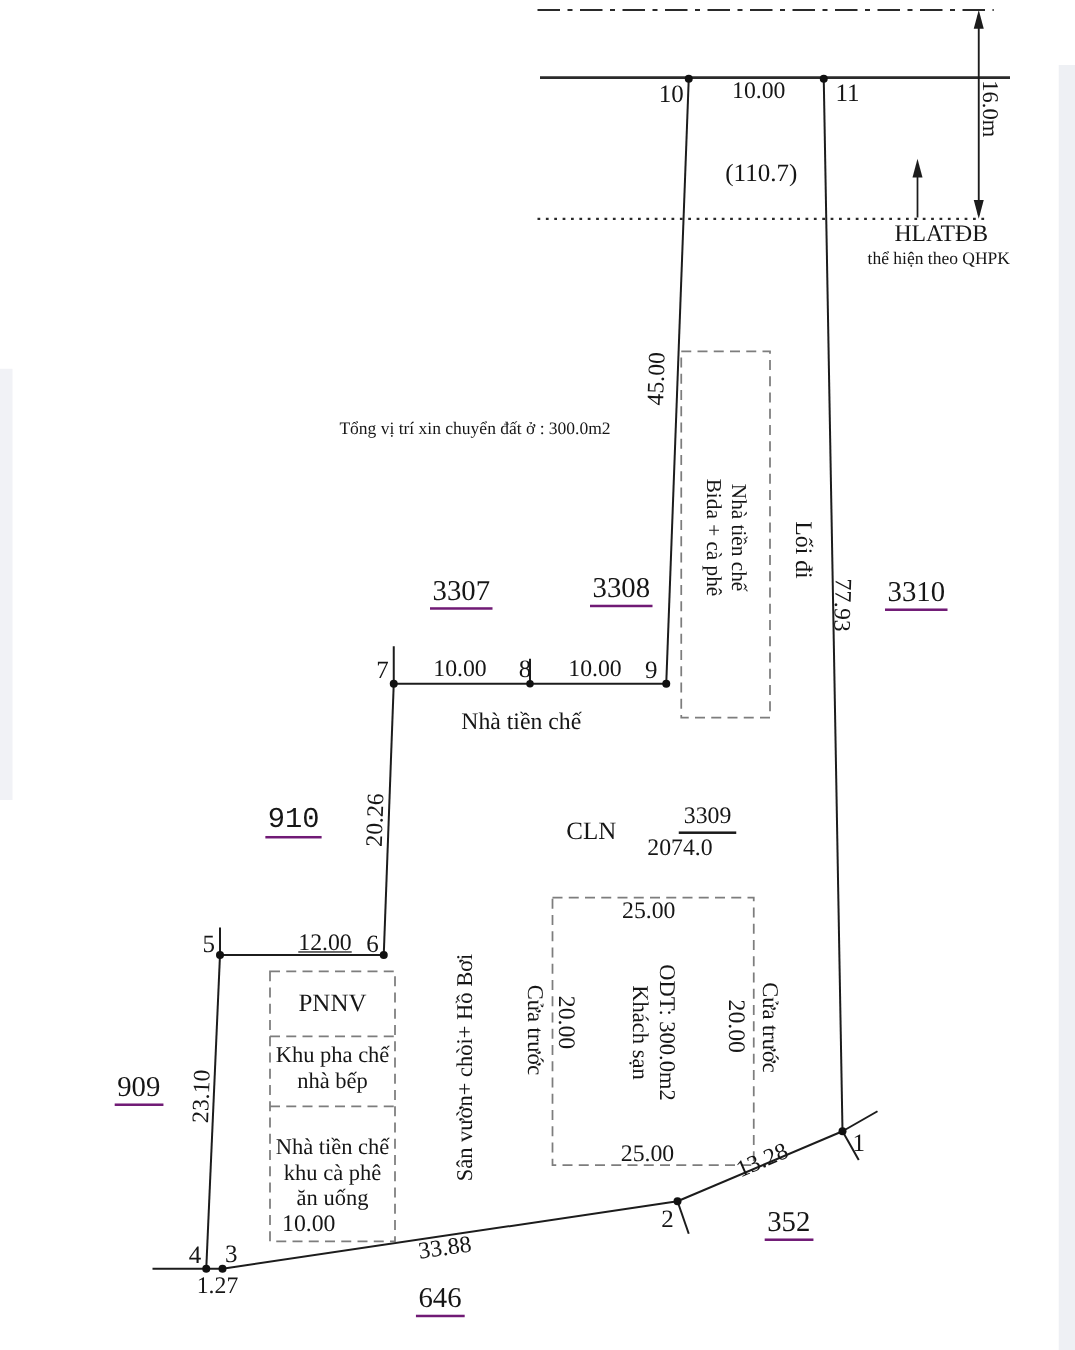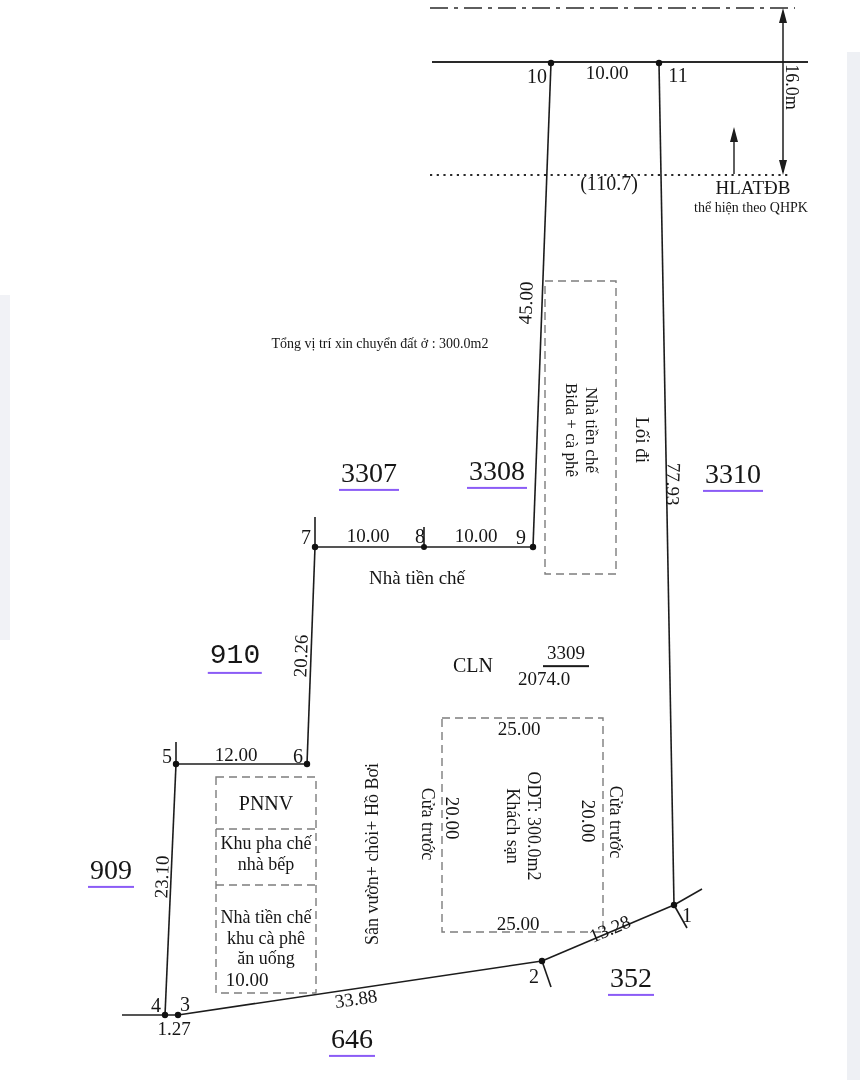--- a/index.html
+++ b/index.html
@@ -8,21 +8,21 @@
     font-family:"Liberation Serif", serif;color:#161616;overflow:hidden;
   }
   svg{position:absolute;left:0;top:0;}
   .lbl{
     position:absolute;white-space:nowrap;text-align:center;
     transform:translate(-50%,-50%);line-height:1.15;color:#161616;
   }
   .lbl span{display:block;}
   .r90{transform:translate(-50%,-50%) rotate(90deg);}
   .rm90{transform:translate(-50%,-50%) rotate(-90deg);}
-  .parcel{font-size:28px;border-bottom:2px solid #8b5cf6;padding:0 2px 0 2px;}
+  .parcel{font-size:23px;border-bottom:2px solid #701a75;padding:0 2px 0 2px;}
   .dim{font-size:19px;}
   .pt{font-size:20px;}
   .bld{font-size:19px;}
   .frac-row{display:flex;align-items:center;gap:6px;font-size:20px;}
   .frac{display:inline-flex;flex-direction:column;text-align:center;font-size:19px;}
   .frac .num{border-bottom:2px solid #1a1a1a;padding:0 4px 1px 4px;margin-left:44px;}
   .frac .den{padding-top:1px;}
 </style>
 </head>
 <body>
@@ -88,21 +88,21 @@
       <rect x="442" y="718" width="161" height="214"></rect>
       <rect x="216" y="777" width="100" height="216"></rect>
       <line x1="216" y1="829" x2="316" y2="829"></line>
       <line x1="216" y1="885" x2="316" y2="885"></line>
     </g>
   </svg>
 
   <div class="lbl pt" style="left:537px;top:76px;">10</div>
   <div class="lbl dim" style="left:607px;top:73px;">10.00</div>
   <div class="lbl pt" style="left:678px;top:75px;">11</div>
-  <div class="lbl" style="left:609px;top:139px;font-size:20px;margin-top:44px;">(110.7)</div>
+  <div class="lbl" style="left:609px;top:139px;font-size:20px;">(110.7)</div>
   <div class="lbl r90" style="left:792px;top:87px;font-size:18px;">16.0m</div>
   <div class="lbl" style="left:753px;top:188px;font-size:19px;">HLATĐB</div>
   <div class="lbl" style="left:751px;top:208px;font-size:14px;">thể hiện theo QHPK</div>
 
   <div class="lbl" style="left:380px;top:344px;font-size:14px;">Tổng vị trí xin chuyển đất ở : 300.0m2</div>
 
   <div class="lbl dim" style="left:526px;top:303px;transform:translate(-50%,-50%) rotate(-88deg);">45.00</div>
   <div class="lbl dim" style="left:673px;top:484px;transform:translate(-50%,-50%) rotate(92deg);">77.93</div>
   <div class="lbl dim" style="left:301px;top:656px;transform:translate(-50%,-50%) rotate(-88deg);">20.26</div>
   <div class="lbl dim" style="left:162px;top:877px;transform:translate(-50%,-50%) rotate(-88deg);">23.10</div>
@@ -110,21 +110,21 @@
   <div class="lbl dim" style="left:610px;top:929px;transform:translate(-50%,-50%) rotate(-23deg);">13.28</div>
   <div class="lbl dim" style="left:174px;top:1029px;">1.27</div>
 
   <div class="lbl pt" style="left:306px;top:537px;">7</div>
   <div class="lbl dim" style="left:368px;top:536px;">10.00</div>
   <div class="lbl pt" style="left:420px;top:536px;">8</div>
   <div class="lbl dim" style="left:476px;top:536px;">10.00</div>
   <div class="lbl pt" style="left:521px;top:537px;">9</div>
 
   <div class="lbl pt" style="left:167px;top:756px;">5</div>
-  <div class="lbl dim" style="left:236px;top:755px;">12.00</div>
+  <div class="lbl dim" style="left:260px;top:755px;text-decoration:underline;">12.00</div>
   <div class="lbl pt" style="left:298px;top:756px;">6</div>
 
   <div class="lbl pt" style="left:156px;top:1005px;">4</div>
   <div class="lbl pt" style="left:185px;top:1004px;">3</div>
   <div class="lbl pt" style="left:534px;top:976px;">2</div>
   <div class="lbl pt" style="left:687px;top:915px;">1</div>
 
   <div class="lbl parcel" style="left:369px;top:474px;">3307</div>
   <div class="lbl parcel" style="left:497px;top:472px;">3308</div>
   <div class="lbl parcel" style="left:733px;top:475px;">3310</div>

